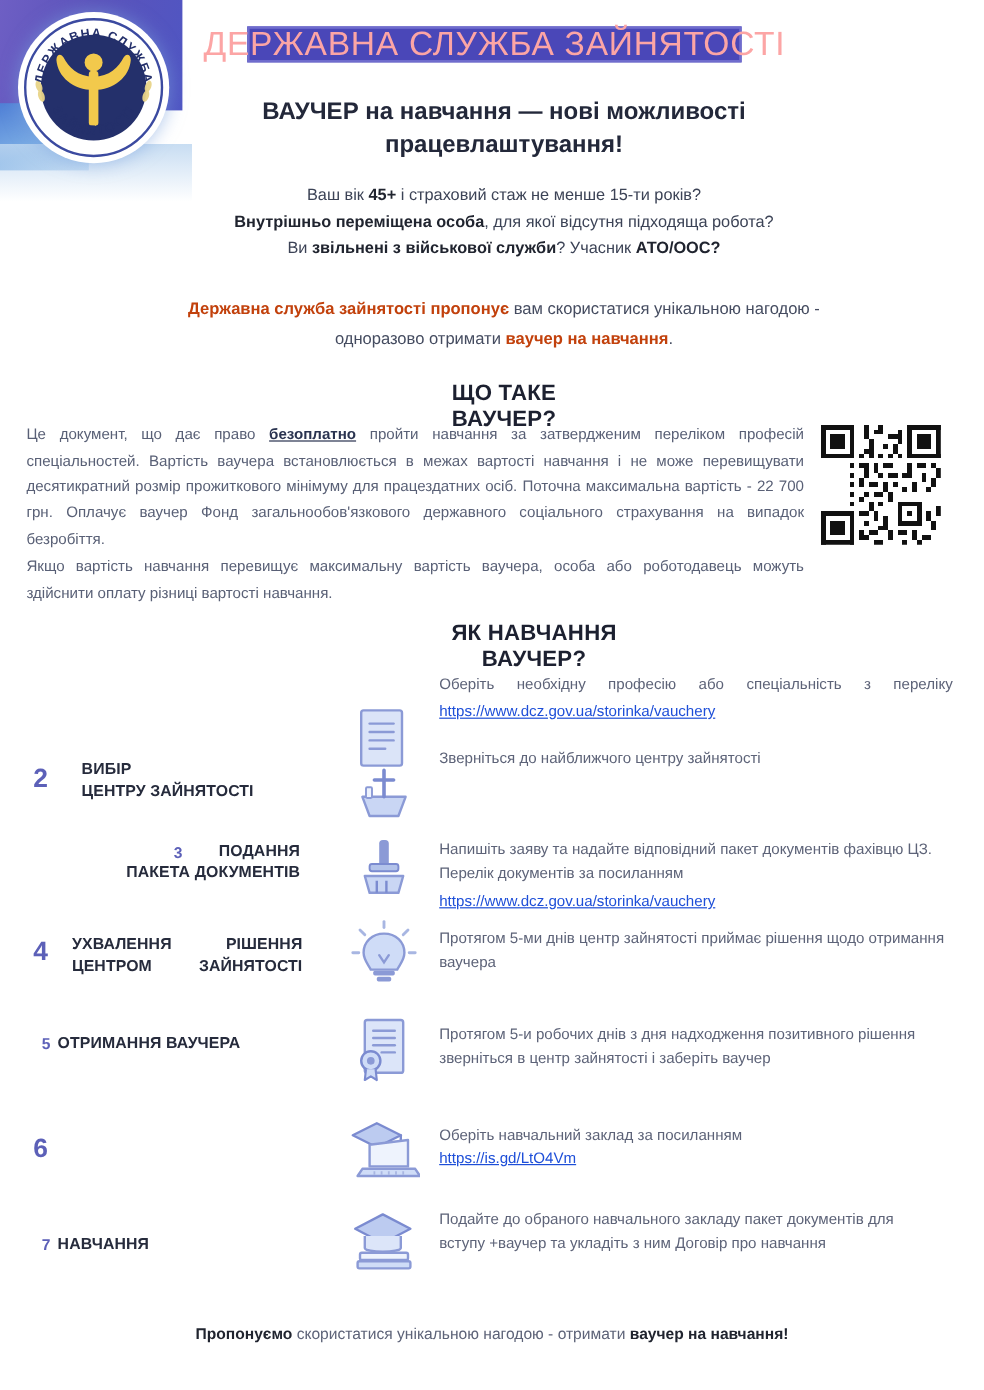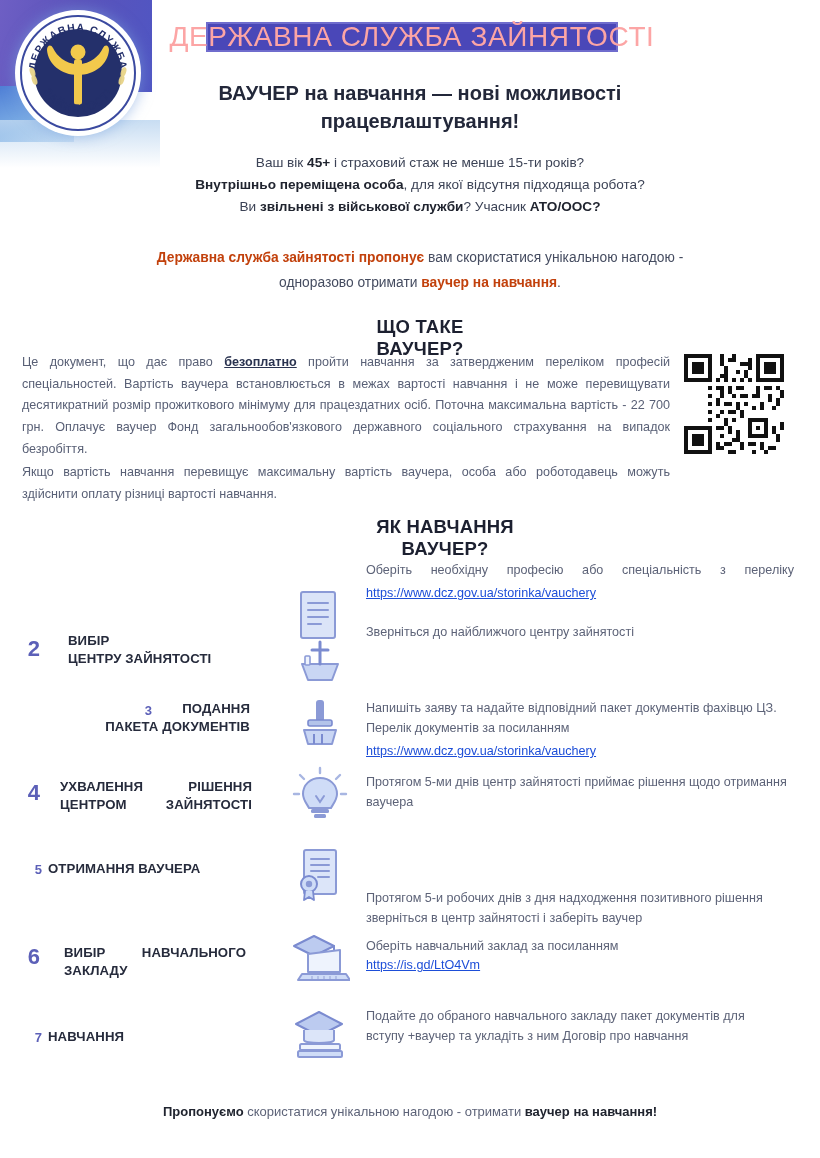--- a/index.html
+++ b/index.html
@@ -447,27 +447,23 @@
         <line x1="19" y1="13" x2="37" y2="13"></line>
           <line x1="19" y1="19" x2="37" y2="19"></line>
         <line x1="19" y1="25" x2="37" y2="25"></line>
           <line x1="26" y1="31" x2="37" y2="31"></line>
       </g>
       <circle cx="17" cy="38" r="8" fill="#cfdcf7" stroke="#7b8bd0" stroke-width="2"></circle>
       <circle cx="17" cy="38" r="3.2" fill="#8b9ad6"></circle>
       <path d="M13 45 L12 54 L17 51 L22 54 L21 45" fill="#cfdcf7" stroke="#7b8bd0" stroke-width="1.8" stroke-linejoin="round"></path>
     </svg>
   </div>
-  <div class="step-desc" style="left:366px; top:852px; width:420px;margin-top:36px;">Протягом 5-и робочих днів з дня надходження позитивного рішення зверніться в центр зайнятості і заберіть ваучер</div>
+  <div class="step-desc" style="left:366px; top:852px; width:420px;">Протягом 5-и робочих днів з дня надходження позитивного рішення зверніться в центр зайнятості і заберіть ваучер</div>
 
   <div class="step-num big" style="left:18px; top:944px; width:22px;">6</div>
-  <div class="step-label spread" style="left:64px; top:944px; width:182px;">
-    <div>ВИБІР НАВЧАЛЬНОГО</div>
-    <div style="text-align-last:left;">ЗАКЛАДУ</div>
-  </div>
   <div class="step-icon" style="left:288px; top:930px;">
     <svg width="62" height="58" viewBox="0 0 62 58" xmlns="http://www.w3.org/2000/svg">
       <path d="M6 16 L26 6 L46 16 L26 26 Z" fill="#bccbf0" stroke="#7b8bd0" stroke-width="2" stroke-linejoin="round"></path>
       <path d="M46 16 L46 28" stroke="#7b8bd0" stroke-width="2" stroke-linecap="round"></path>
       <circle cx="46" cy="30" r="2.6" fill="#7b8bd0"></circle>
       <path d="M20 24 L20 42 L52 42 L52 20 Z" fill="#eef3fd" stroke="#8b9ad6" stroke-width="2" stroke-linejoin="round"></path>
       <path d="M14 44 L58 44 L62 50 L10 50 Z" fill="#cfdcf7" stroke="#8b9ad6" stroke-width="2" stroke-linejoin="round"></path>
       <g stroke="#a8b6e2" stroke-width="1.5">
         <line x1="24" y1="46" x2="24" y2="49"></line>
           <line x1="30" y1="46" x2="30" y2="49"></line>

